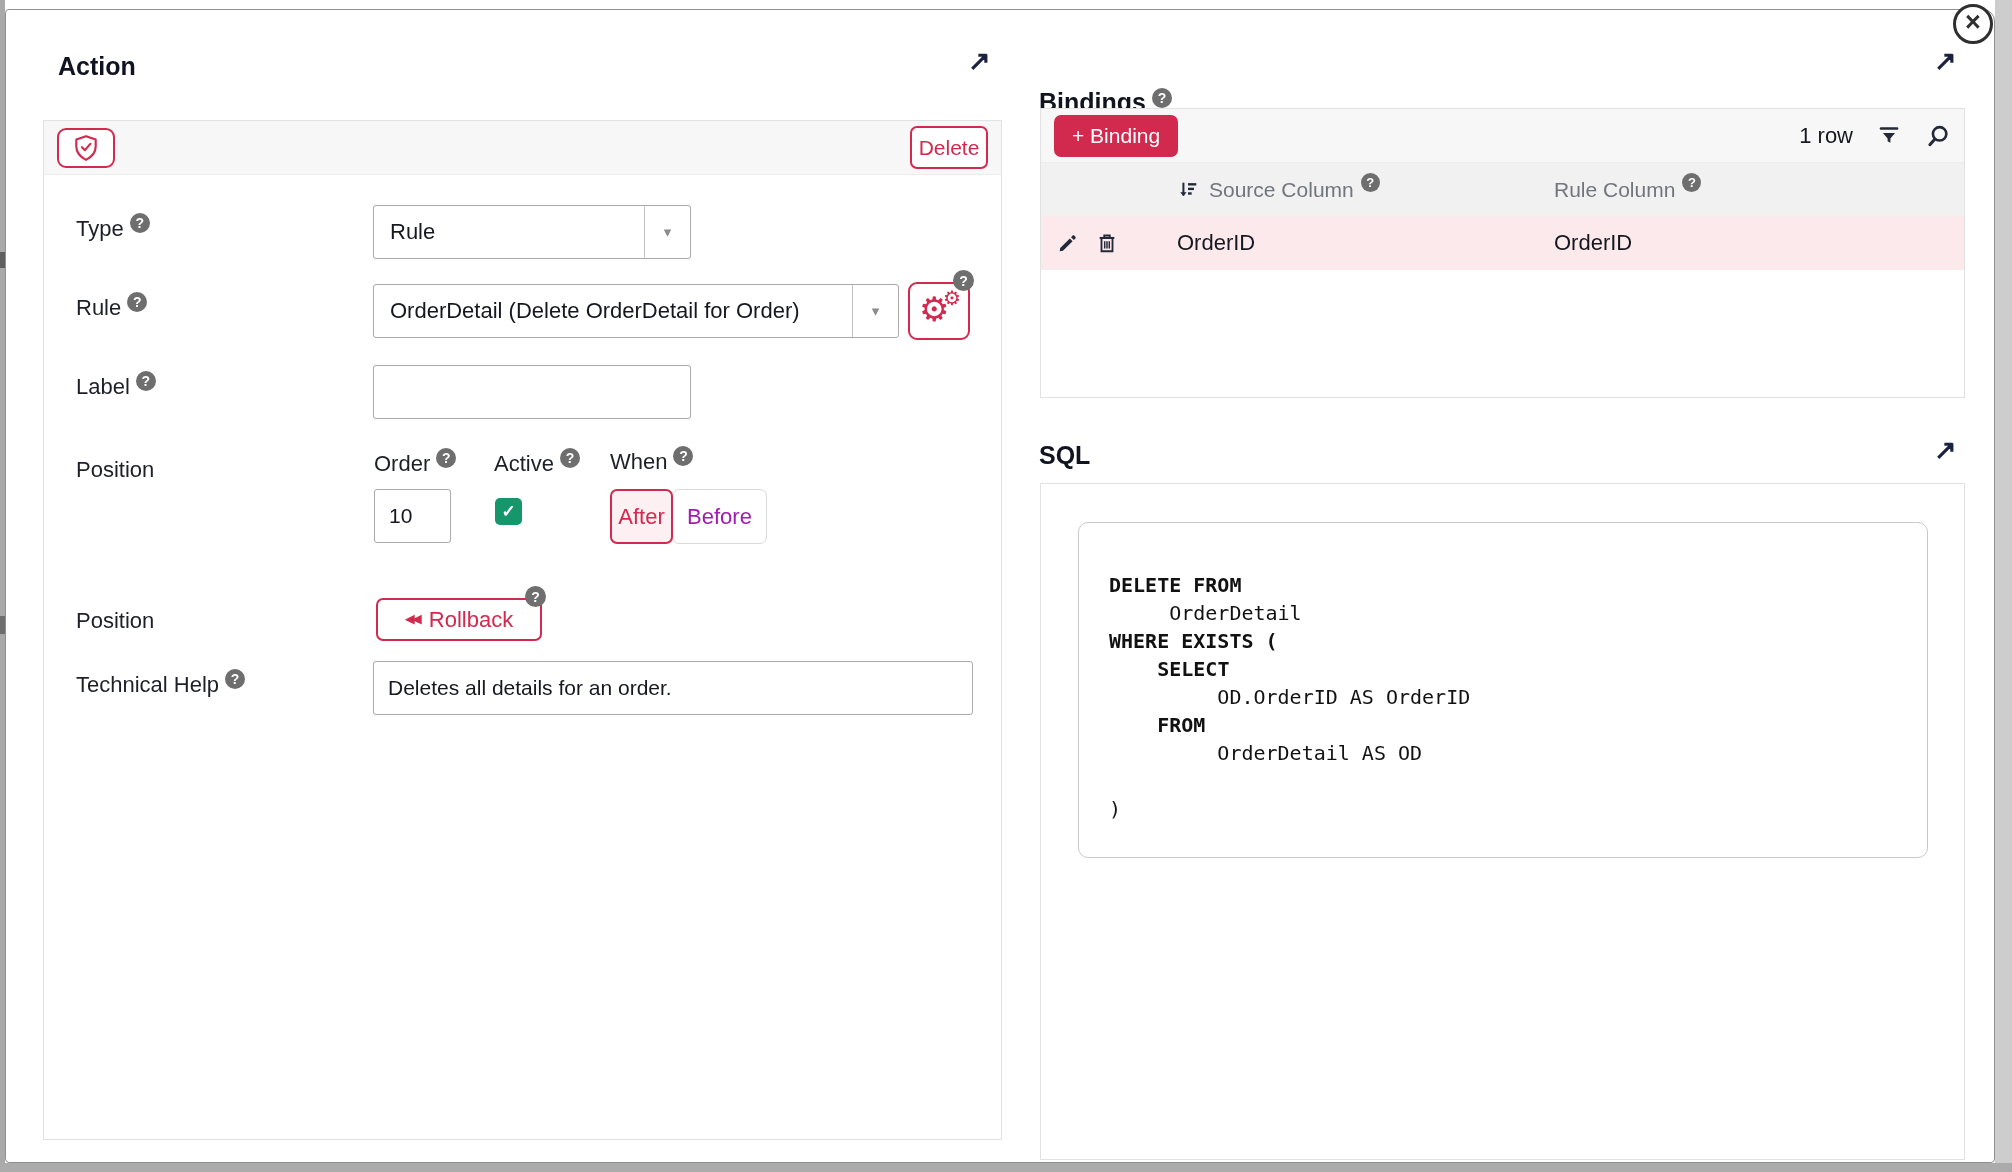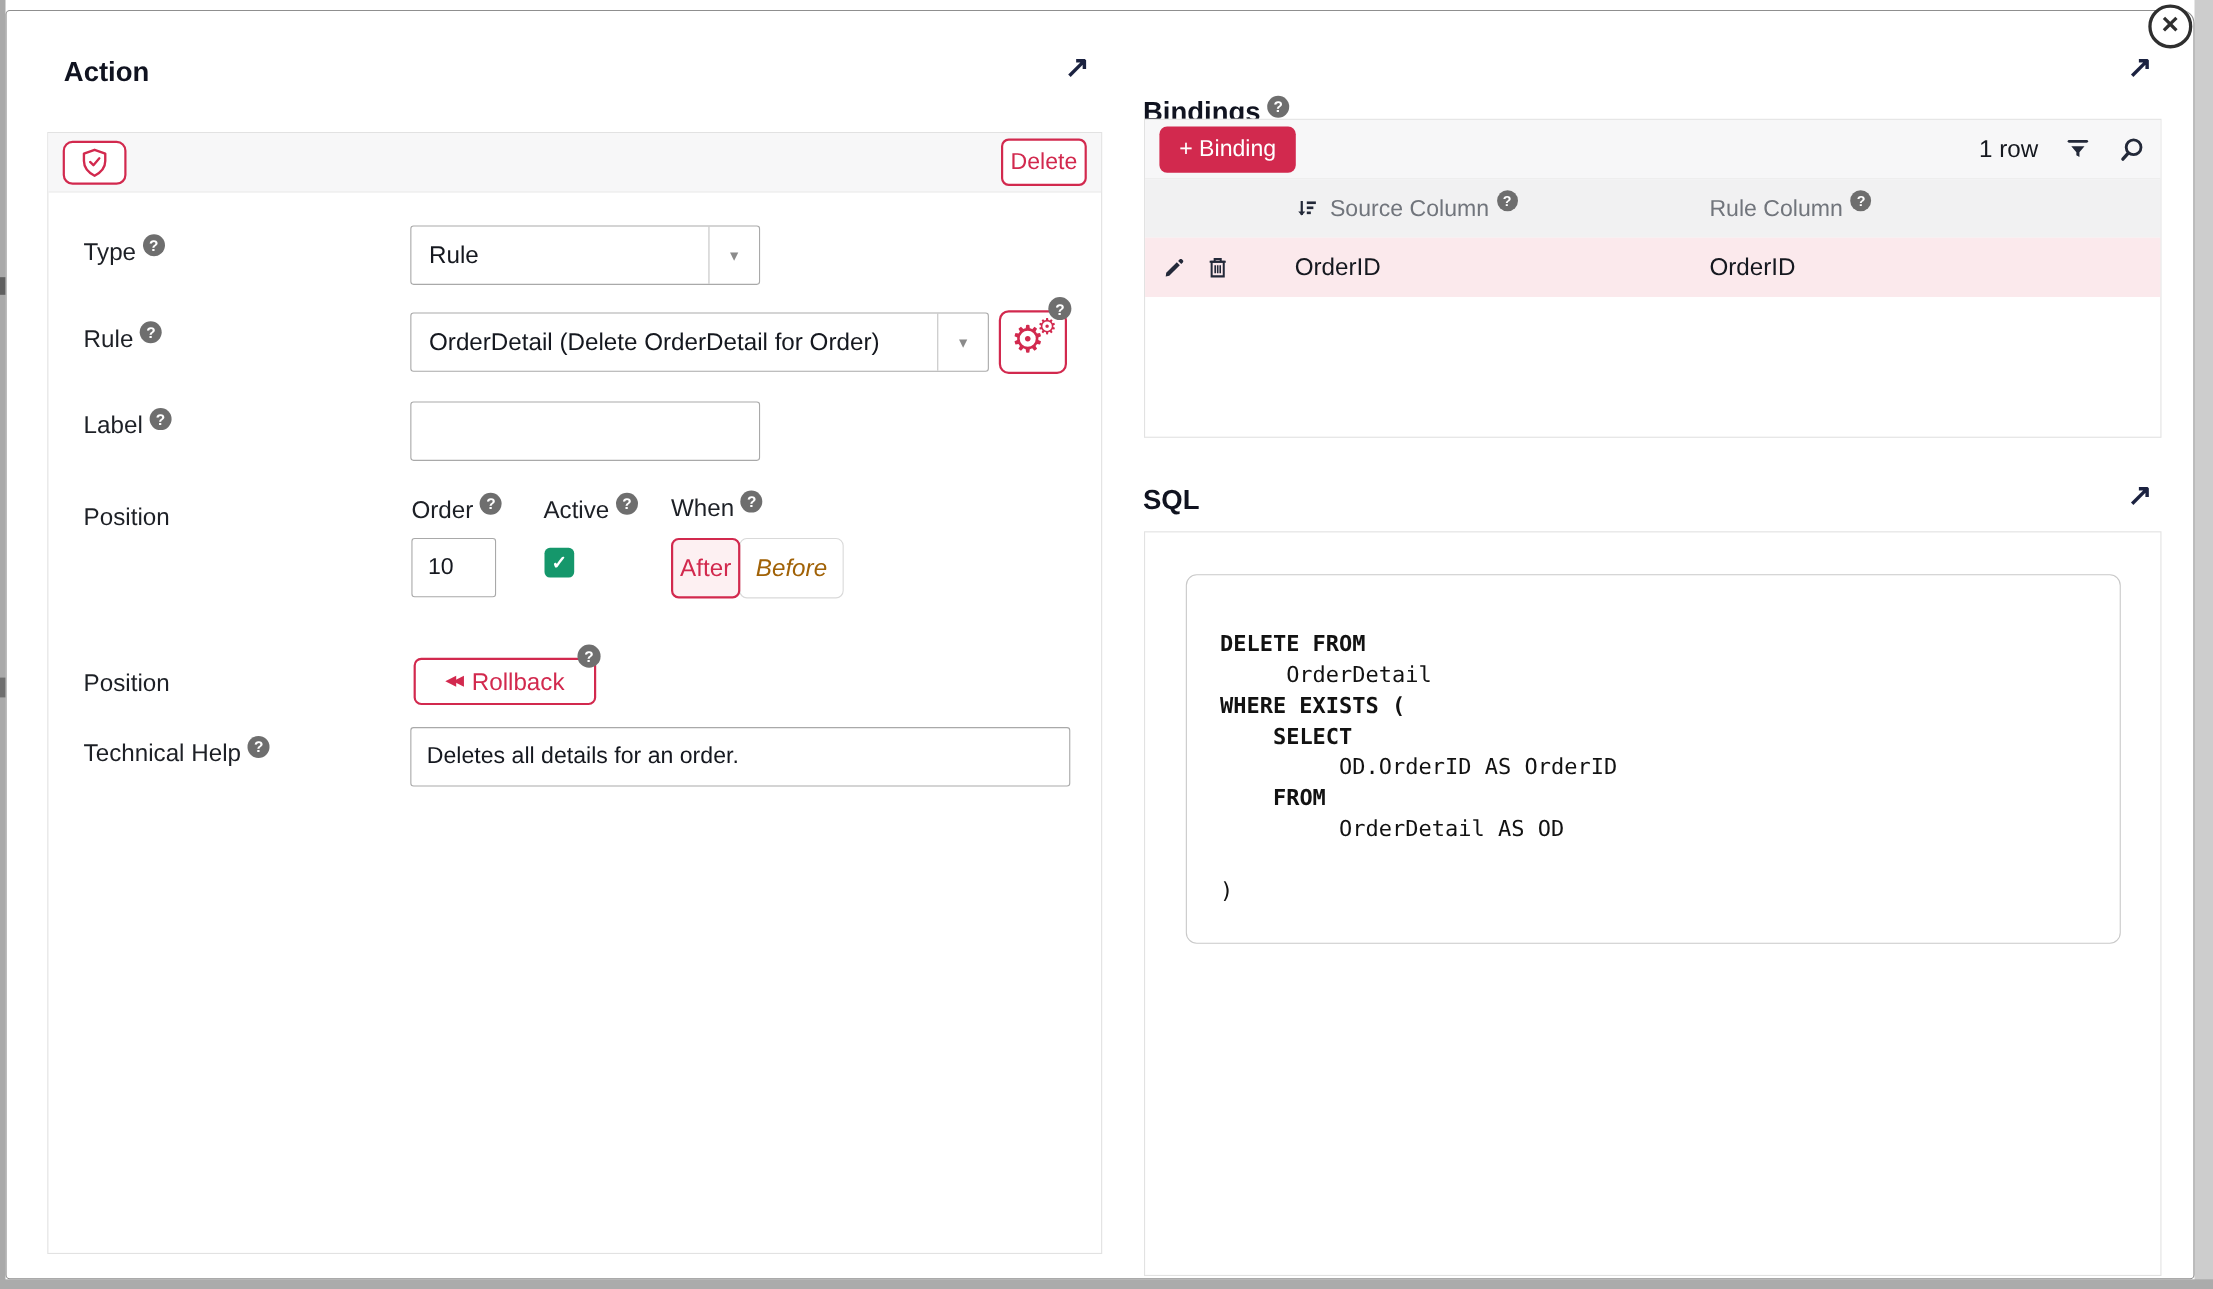--- a/index.html
+++ b/index.html
@@ -62,21 +62,21 @@
             cursor:pointer;}
   .gear-btn .g1{position:absolute;left:9px;top:8px;font-size:34px;color:var(--accent);line-height:1;}
   .gear-btn .g2{position:absolute;left:33px;top:4px;font-size:20px;color:var(--accent);line-height:1;}
 
   .checkbox{position:absolute;width:27px;height:27px;border-radius:5px;background:var(--green);display:flex;
             align-items:center;justify-content:center;color:#fff;font-size:17px;font-weight:bold;cursor:pointer;}
 
   .seg-btn{position:absolute;height:55px;border-radius:7px;display:flex;align-items:center;justify-content:center;
            font-size:22px;cursor:pointer;}
   .seg-on{border:2px solid var(--accent);background:var(--accent-bg);color:var(--accent);z-index:2;}
-  .seg-off{border:1px solid #d9d9d9;background:#fff;color:#a16207;font-style:italic;}
+  .seg-off{border:1px solid #d9d9d9;background:#fff;color:#a21caf;}
 
   .rollback-btn{position:absolute;width:166px;height:43px;border:2px solid var(--accent);border-radius:7px;background:#fff;
                 color:var(--accent);font-size:22px;display:flex;align-items:center;justify-content:center;gap:10px;cursor:pointer;}
   .rw{font-size:13px;letter-spacing:-3px;transform:translateY(-1px);}
 
   
   .bindings-box{position:absolute;left:1040px;top:108px;width:925px;height:290px;border:1px solid var(--box-border);background:#fff;}
   .add-binding{height:42px;padding:0 18px;background:var(--accent);color:#fff;border:none;border-radius:7px;
                font-size:21px;display:flex;align-items:center;cursor:pointer;font-family:"Liberation Sans",sans-serif;}
   .tb-right{display:flex;align-items:center;gap:24px;}

